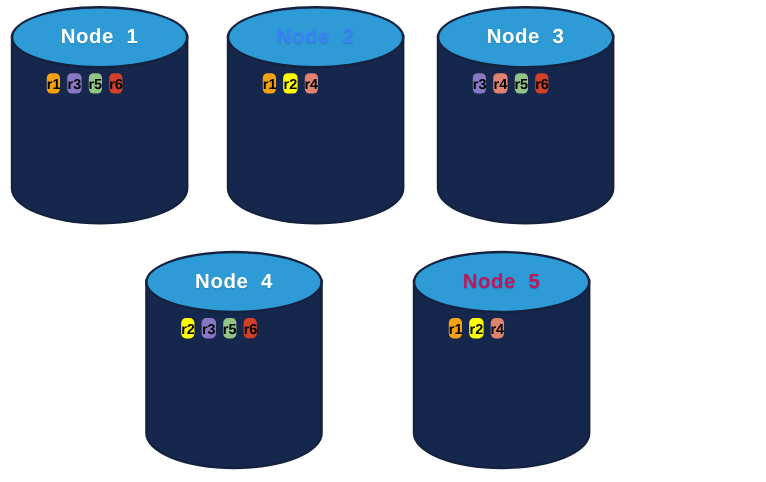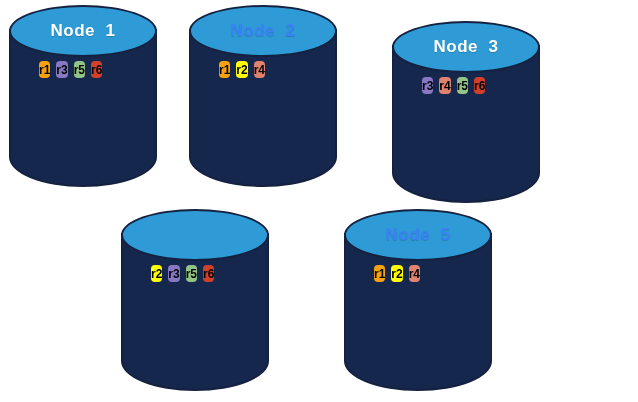--- a/index.html
+++ b/index.html
@@ -111,44 +111,45 @@
     <div class="node" style="left: 189px; top: 5px;">
       <div class="cyl-body" style="background: rgb(22, 39, 77); border-color: rgb(20, 33, 63);"></div>
       <div class="cyl-top" style="background: rgb(46, 155, 214); border-color: rgb(20, 33, 63);"></div>
       <div class="node-label" style="color: #3b82f6;">Node  2</div>
       <div class="replicas">
         <div class="replica" style="background: rgb(245, 162, 14);">r1</div>
         <div class="replica" style="background: rgb(255, 255, 0);">r2</div>
         <div class="replica" style="background: rgb(224, 130, 110);">r4</div>
       </div>
     </div>
-    <div class="node" style="left: 364px; top: 21px; margin-left: 28px;">
+    <div class="node" style="left: 364px; top: 5px;">
       <div class="cyl-body" style="background: rgb(22, 39, 77); border-color: rgb(20, 33, 63);"></div>
       <div class="cyl-top" style="background: rgb(46, 155, 214); border-color: rgb(20, 33, 63);"></div>
       <div class="node-label" style="color: rgb(255, 255, 255);">Node  3</div>
       <div class="replicas">
         <div class="replica" style="background: rgb(136, 120, 195);">r3</div>
         <div class="replica" style="background: rgb(224, 130, 110);">r4</div>
         <div class="replica" style="background: rgb(146, 197, 133);">r5</div>
         <div class="replica" style="background: rgb(209, 65, 42);">r6</div>
       </div>
     </div>
     <div class="node" style="left: 121px; top: 209px;">
       <div class="cyl-body" style="background: rgb(22, 39, 77); border-color: rgb(20, 33, 63);"></div>
       <div class="cyl-top" style="background: rgb(46, 155, 214); border-color: rgb(20, 33, 63);"></div>
+      <div class="node-label" style="color: rgb(255, 255, 255);">Node  4</div>
       <div class="replicas">
         <div class="replica" style="background: rgb(255, 255, 0);">r2</div>
         <div class="replica" style="background: rgb(136, 120, 195);">r3</div>
         <div class="replica" style="background: rgb(146, 197, 133);">r5</div>
         <div class="replica" style="background: rgb(209, 65, 42);">r6</div>
       </div>
     </div>
     <div class="node" style="left: 344px; top: 209px;">
       <div class="cyl-body" style="background: rgb(22, 39, 77); border-color: rgb(20, 33, 63);"></div>
       <div class="cyl-top" style="background: rgb(46, 155, 214); border-color: rgb(20, 33, 63);"></div>
-      <div class="node-label" style="color: #3b82f6;">Node  5</div>
+      <div class="node-label" style="color: #be185d;">Node  5</div>
       <div class="replicas">
         <div class="replica" style="background: rgb(245, 162, 14);">r1</div>
         <div class="replica" style="background: rgb(255, 255, 0);">r2</div>
         <div class="replica" style="background: rgb(224, 130, 110);">r4</div>
       </div>
     </div>
   </div>
 
 </body></html>

